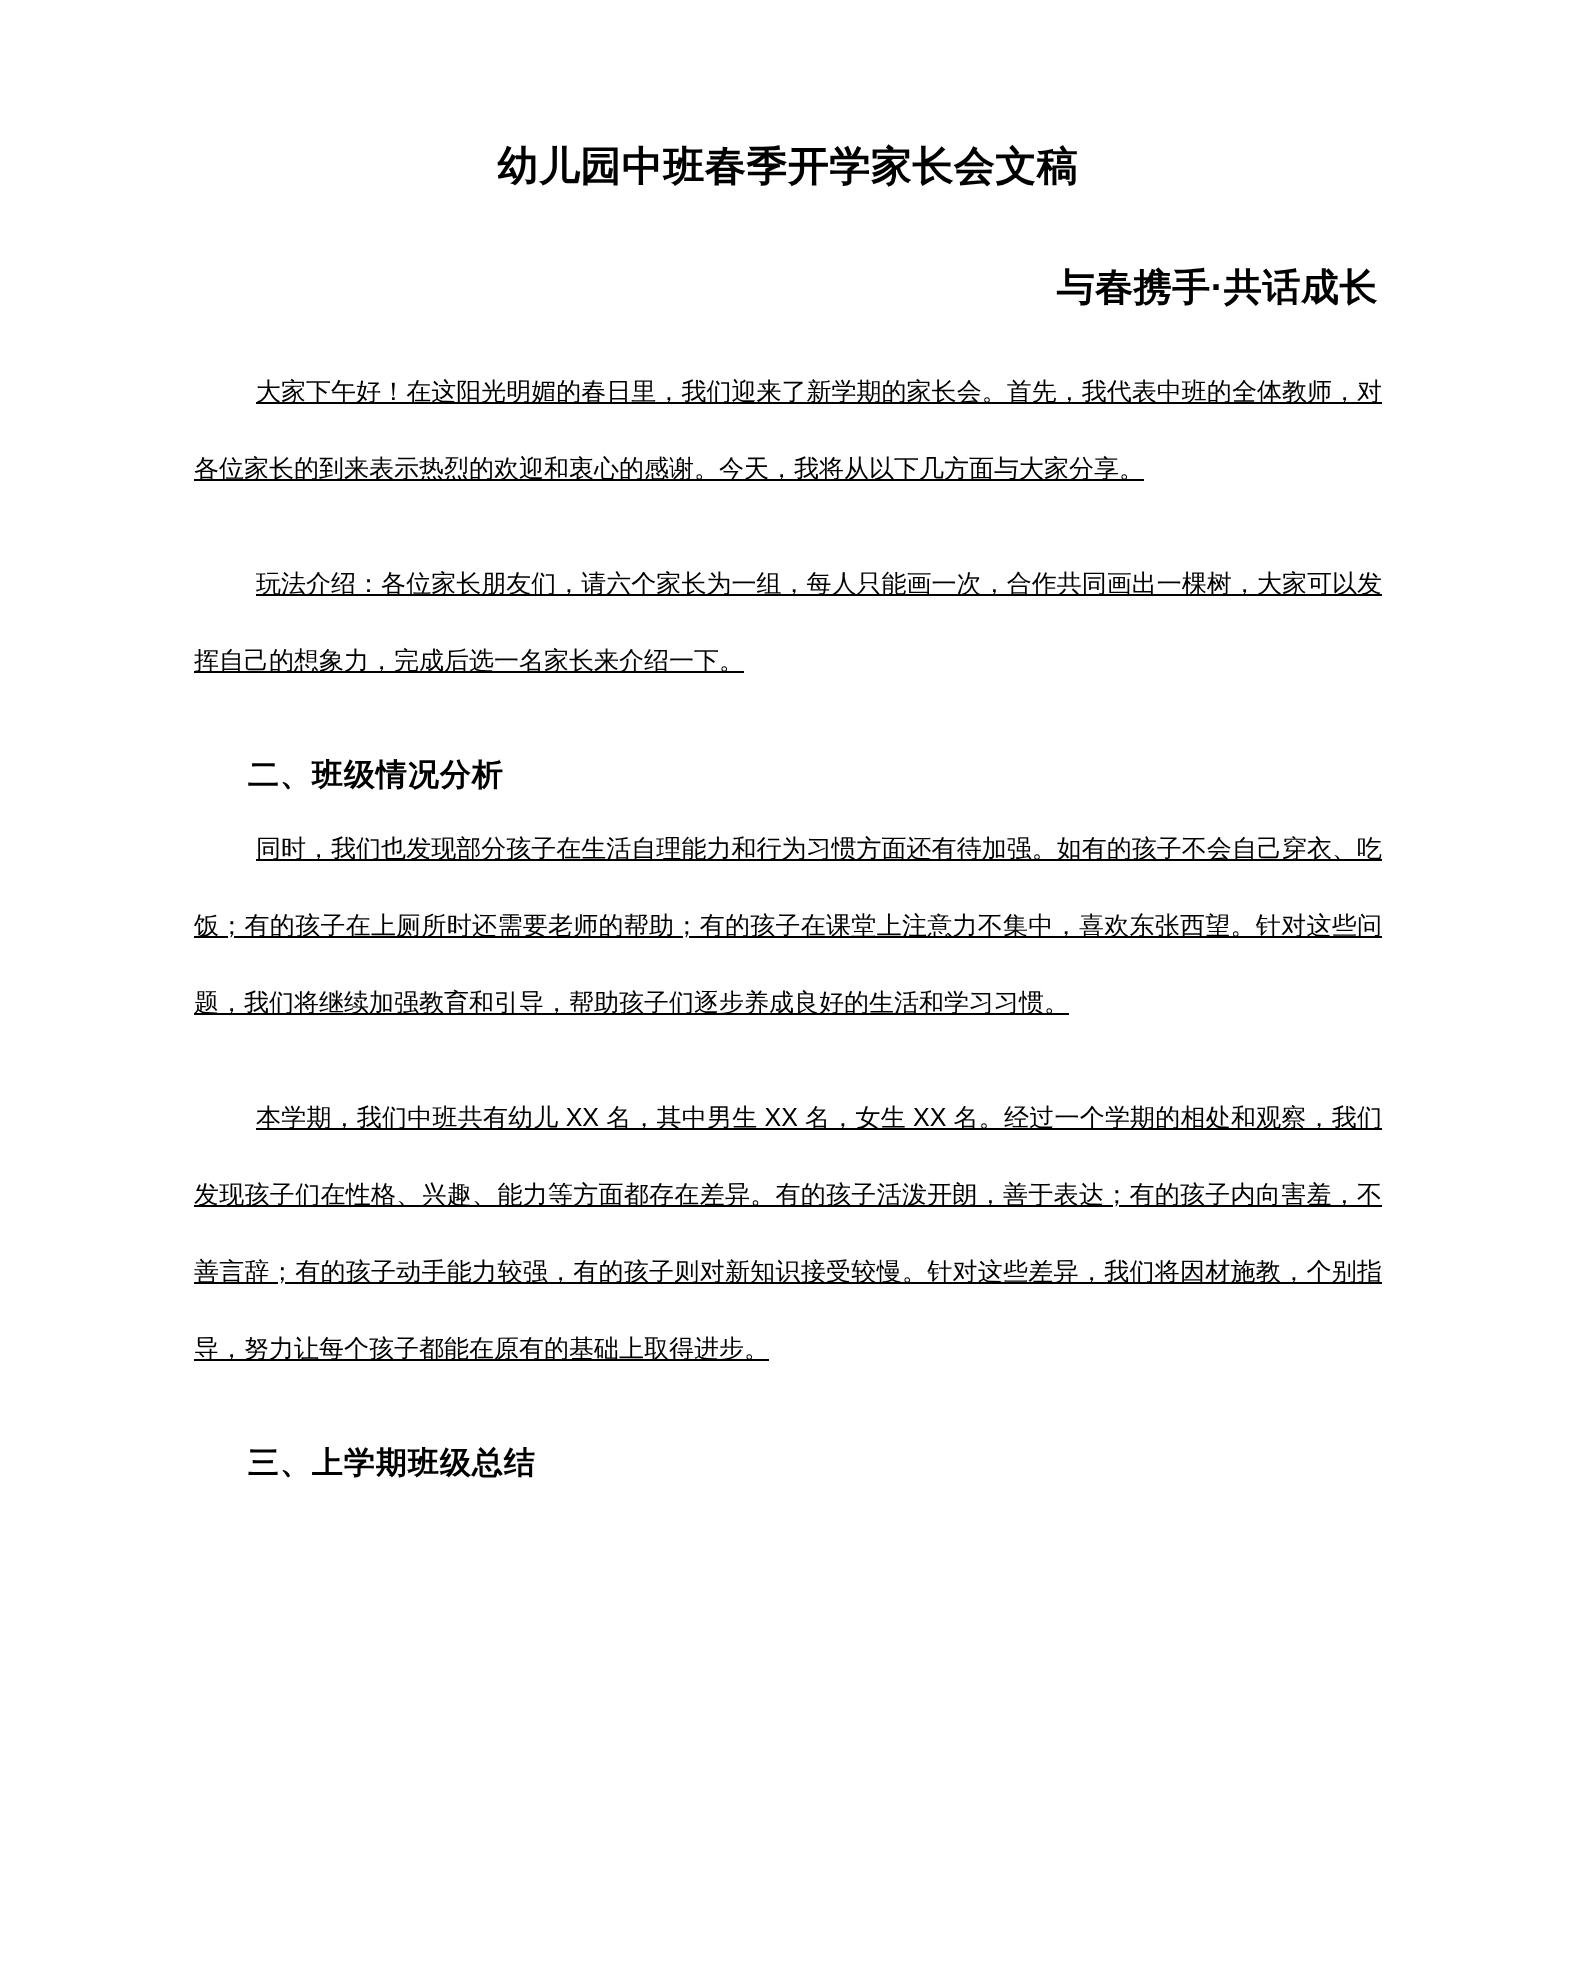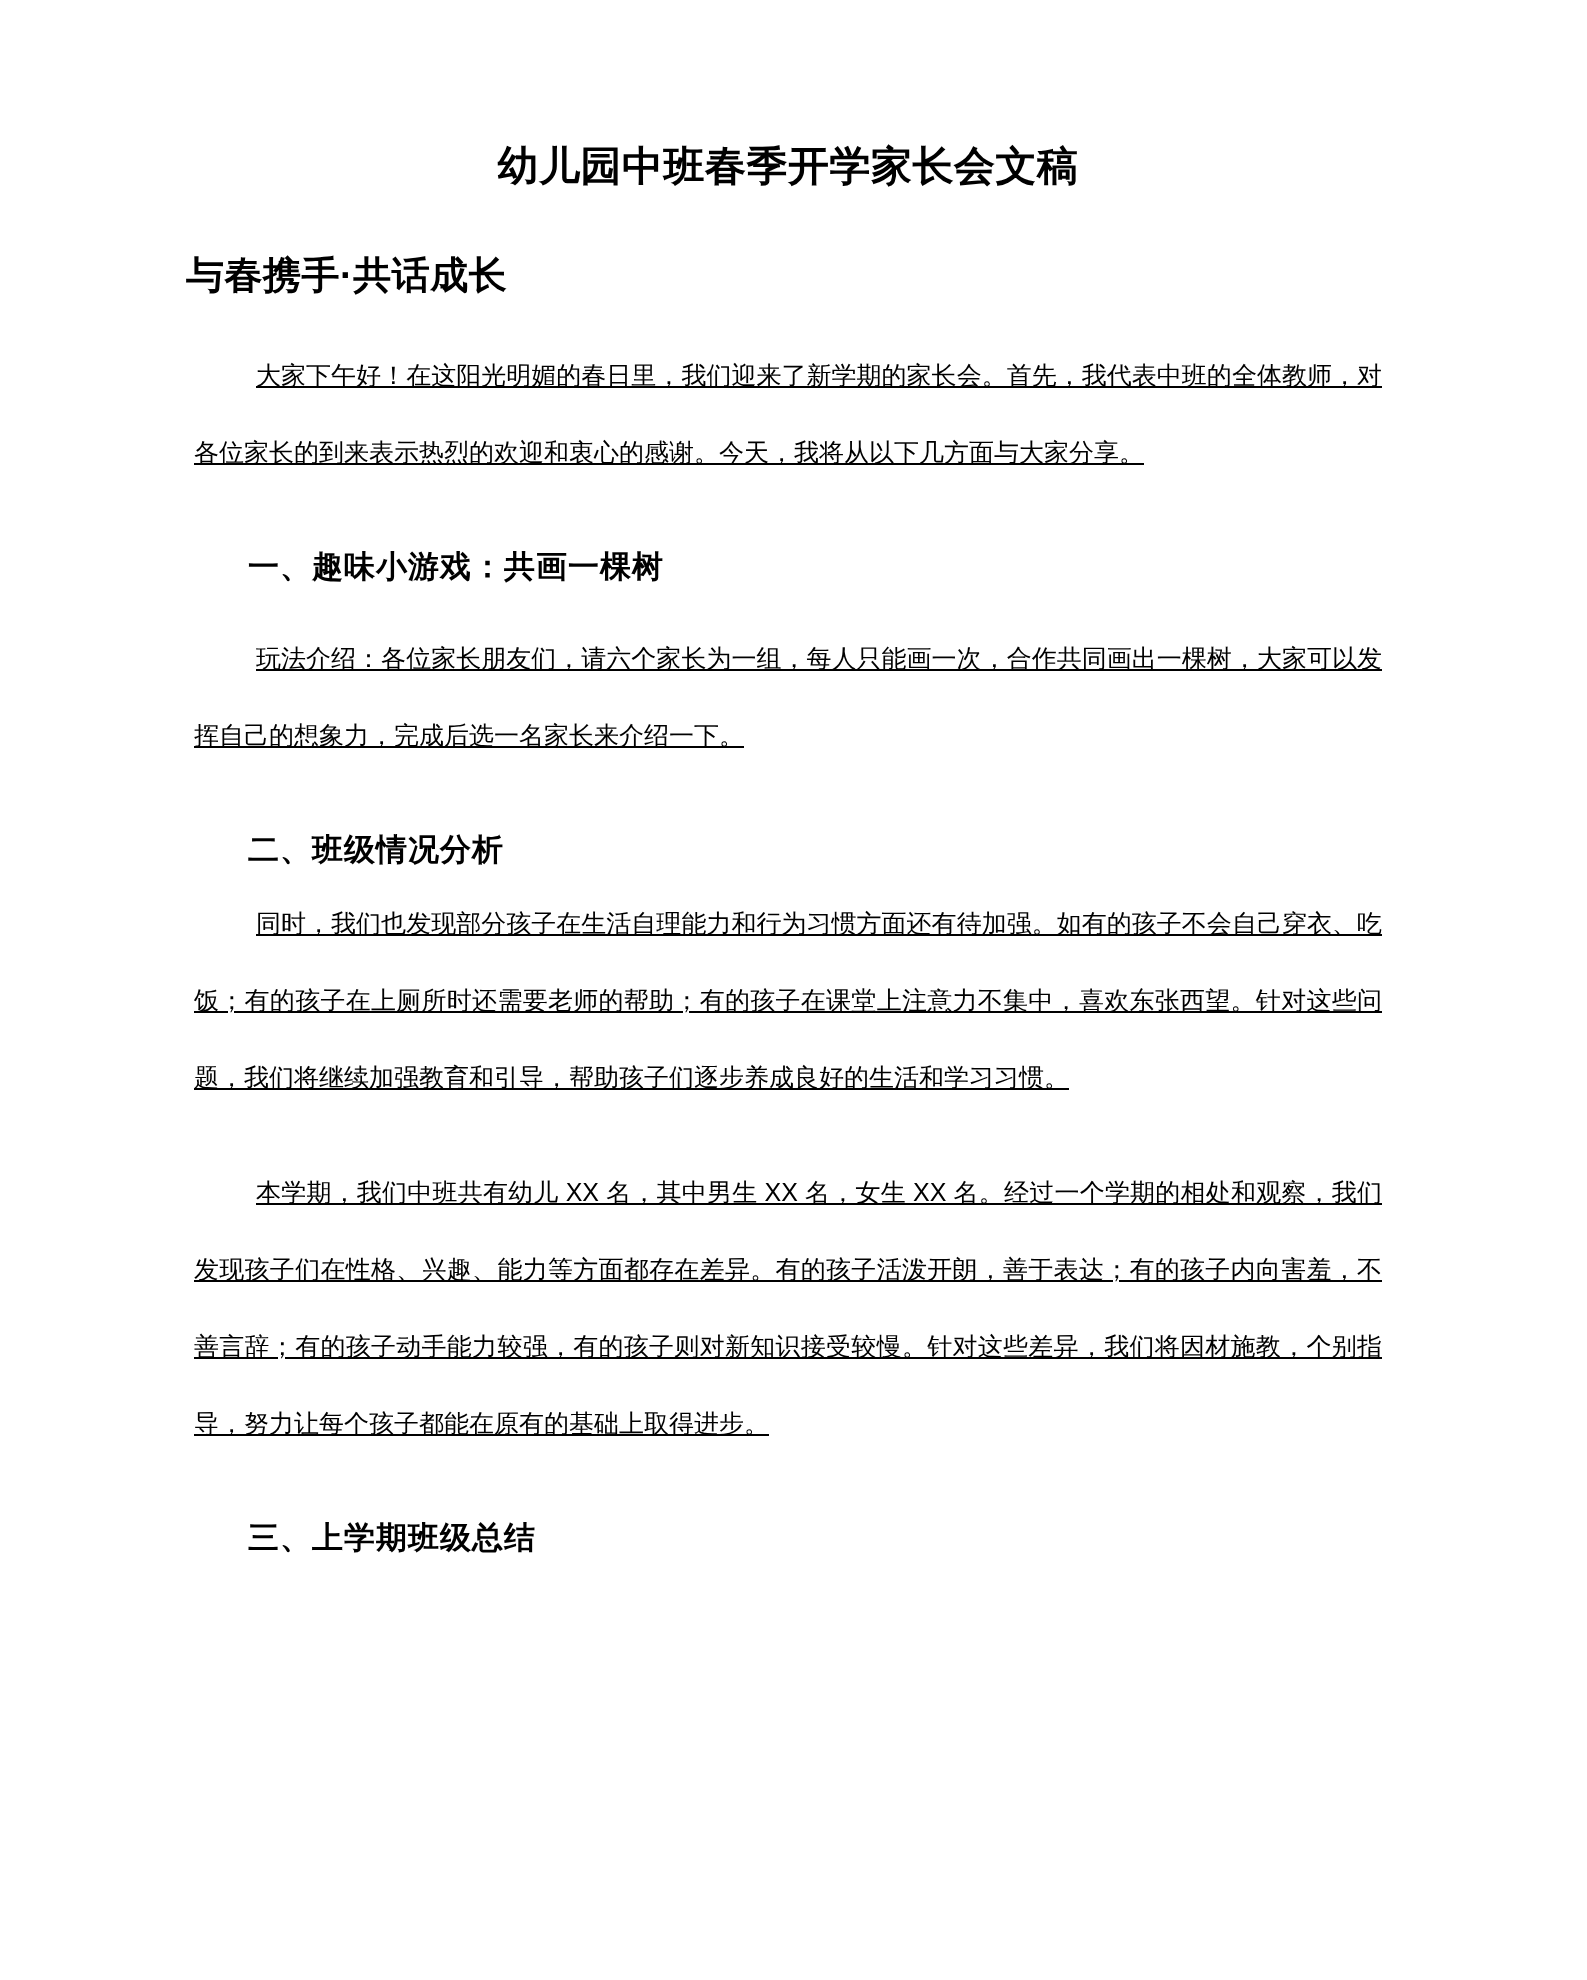--- a/index.html
+++ b/index.html
@@ -33,23 +33,23 @@
     font-weight: bold;
     text-align: center;
     letter-spacing: 0.5px;
     margin: 0;
     padding-top: 142px;
     line-height: 1.2;
   }
   .doc-subtitle {
     font-size: 38px;
     font-weight: bold;
-    text-align: left;
+    text-align: right;
     letter-spacing: 0.5px;
-    margin: 0;
+    margin: 12px;
     padding-top: 62px;
     line-height: 1.2;
   }
   .salutation {
     font-size: 31px;
     line-height: 1.0;
     margin: 0;
     padding-top: 62px;
     padding-left: 52px;
     text-align: justify;
@@ -88,21 +88,20 @@
 <div class="page">
   <div class="content">
 
     <h1 class="doc-title">幼儿园中班春季开学家长会文稿</h1>
 
     <h2 class="doc-subtitle">与春携手·共话成长</h2>
 
 
     <p class="para">大家下午好！在这阳光明媚的春日里，我们迎来了新学期的家长会。首先，我代表中班的全体教师，对各位家长的到来表示热烈的欢迎和衷心的感谢。今天，我将从以下几方面与大家分享。</p>
 
-    <h3 class="section-heading after-para">一、趣味小游戏：共画一棵树</h3>
 
     <p class="para">玩法介绍：各位家长朋友们，请六个家长为一组，每人只能画一次，合作共同画出一棵树，大家可以发挥自己的想象力，完成后选一名家长来介绍一下。</p>
 
     <h3 class="section-heading after-para">二、班级情况分析</h3>
 
     <p class="para tight">同时，我们也发现部分孩子在生活自理能力和行为习惯方面还有待加强。如有的孩子不会自己穿衣、吃饭；有的孩子在上厕所时还需要老师的帮助；有的孩子在课堂上注意力不集中，喜欢东张西望。针对这些问题，我们将继续加强教育和引导，帮助孩子们逐步养成良好的生活和学习习惯。</p>
 
     <p class="para">本学期，我们中班共有幼儿 XX 名，其中男生 XX 名，女生 XX 名。经过一个学期的相处和观察，我们发现孩子们在性格、兴趣、能力等方面都存在差异。有的孩子活泼开朗，善于表达；有的孩子内向害羞，不善言辞；有的孩子动手能力较强，有的孩子则对新知识接受较慢。针对这些差异，我们将因材施教，个别指导，努力让每个孩子都能在原有的基础上取得进步。</p>
 
     <h3 class="section-heading after-para">三、上学期班级总结</h3>

